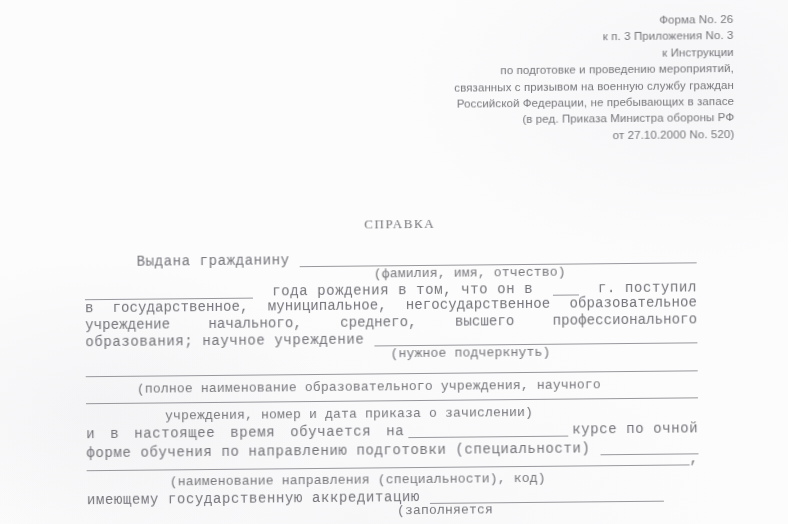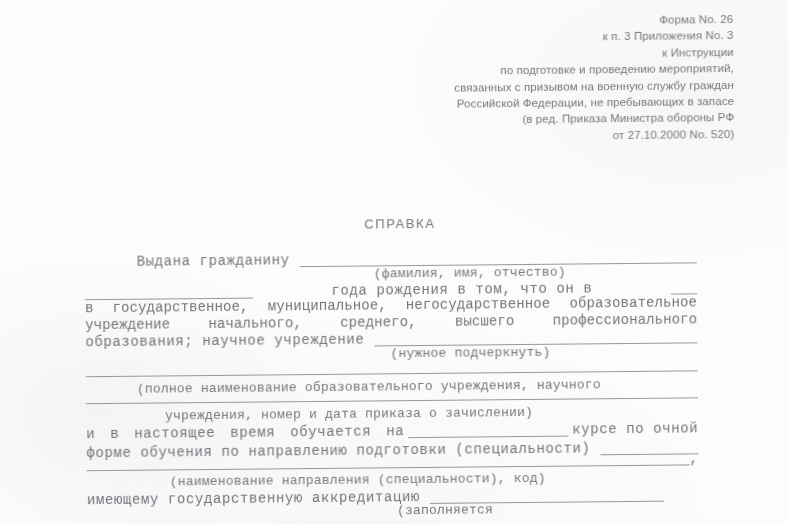--- a/index.html
+++ b/index.html
@@ -14,21 +14,21 @@
   .tilt{position:absolute;inset:0;transform:rotate(-0.55deg);transform-origin:420px 300px;filter:blur(0.3px);}
   
   .hdr{
     position:absolute;top:14px;right:52px;text-align:right;
     font-family:"Liberation Sans","DejaVu Sans",sans-serif;
     font-size:11.5px;line-height:16.4px;color:#77777c;letter-spacing:0.1px;
   }
   
   .title{
     position:absolute;top:216px;left:365px;
-    font-family:Liberation Sans, sans-serif;
+    font-family:Liberation Serif, serif;
     font-size:13px;letter-spacing:1.6px;color:#76767b;
   }
   
   .line,.cap,.rule{
     position:absolute;left:85px;width:612px;box-sizing:border-box;
     font-family:"Liberation Mono","DejaVu Sans Mono",monospace;
     color:#74747a;
   }
   .line{font-size:14px;letter-spacing:0.6px;line-height:16px;height:17px;}
   .flex{display:flex;align-items:flex-end;}
@@ -66,20 +66,21 @@
       <span class="ind" style="width:52px"></span>
       <span class="t">Выдана гражданину</span>
       <span class="blank grow"></span>
     </div>
     <div class="cap" style="top:266px;left:300px;width:340px">(фамилия, имя, отчество)</div>
 
     <div class="line flex spread" style="top:281px">
       <span class="blank noml" style="width:168px"></span>
       <span class="t">года рождения в том, что он в</span>
       <span class="blank noml" style="width:26px"></span>
+      <span class="t">г. поступил</span>
     </div>
 
     <div class="line jst" style="top:297px">в государственное, муниципальное, негосударственное образовательное</div>
     <div class="line jst" style="top:314px">учреждение начального, среднего, высшего профессионального</div>
 
     <div class="line flex" style="top:330px">
       <span class="t">образования; научное учреждение</span>
       <span class="blank grow"></span>
     </div>
     <div class="cap" style="top:346px;left:300px;width:340px">(нужное подчеркнуть)</div>

